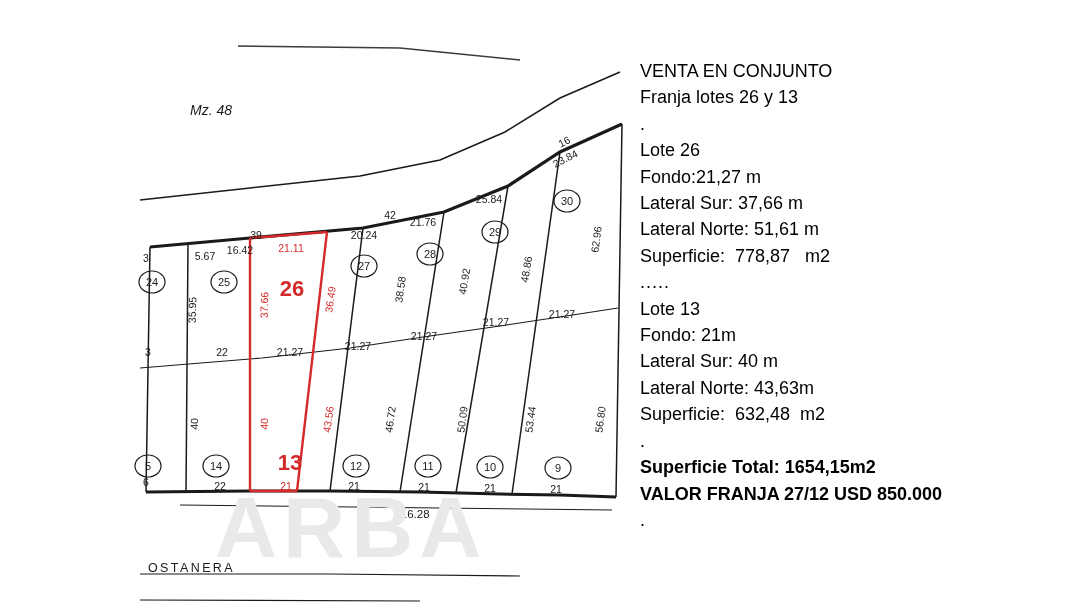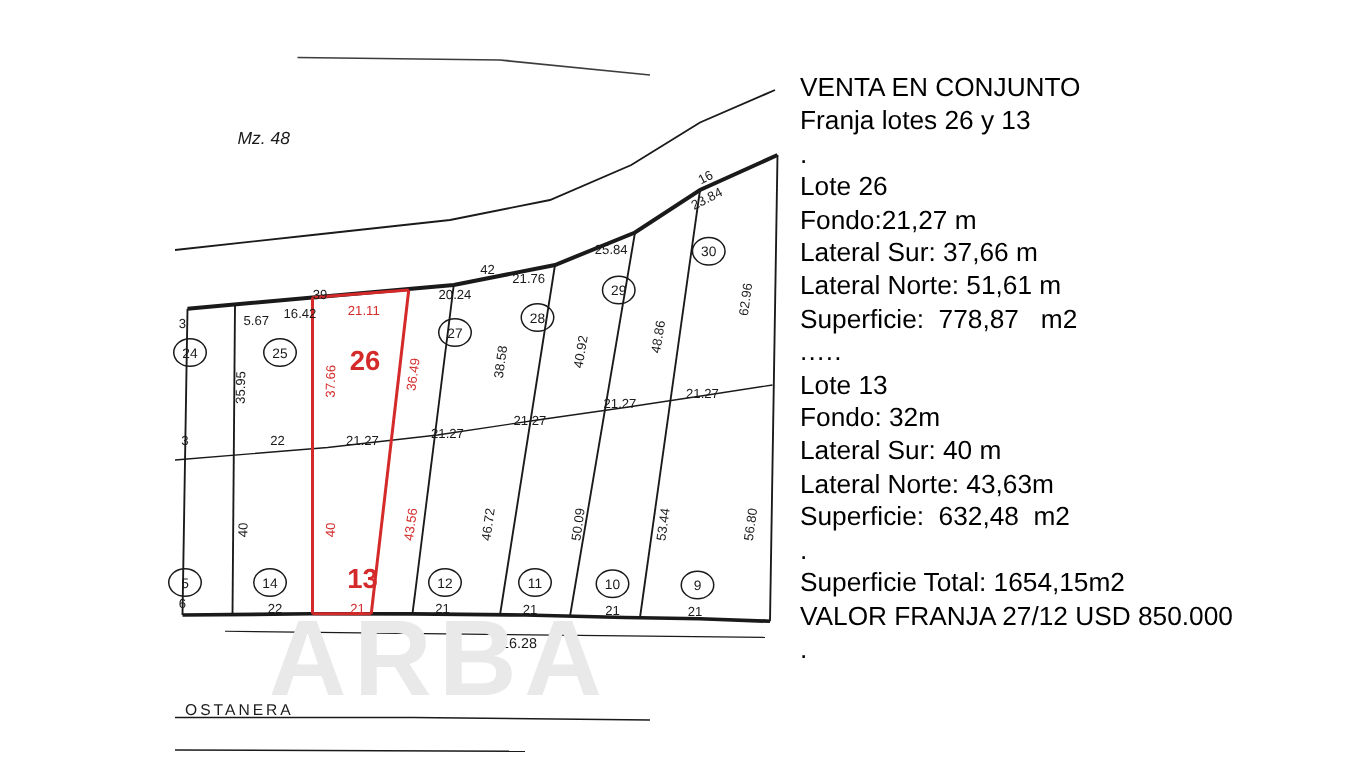--- a/index.html
+++ b/index.html
@@ -43,28 +43,28 @@
     user-select: none;
     pointer-events: none;
   }
   
   .info {
     position: absolute;
     left: 640px;
     top: 58px;
     width: 436px;
     color: #000000;
-    font-size: 21px;
+    font-size: 18px;
     line-height: 26.4px;
   }
   .info .line {
     white-space: pre;
   }
   .info .bold {
-    font-weight: 400;
+    font-weight: 700;
   }
   .info .dot {
     letter-spacing: 1px;
   }
 </style>
 </head>
 <body>
 
 <div class="page">
 
@@ -210,21 +210,21 @@
     <div class="line">VENTA EN CONJUNTO</div>
     <div class="line">Franja lotes 26 y 13</div>
     <div class="line dot">.</div>
     <div class="line">Lote 26</div>
     <div class="line">Fondo:21,27 m</div>
     <div class="line">Lateral Sur: 37,66 m</div>
     <div class="line">Lateral Norte: 51,61 m</div>
     <div class="line">Superficie:  778,87   m2</div>
     <div class="line dot">.....</div>
     <div class="line">Lote 13</div>
-    <div class="line">Fondo: 32m</div>
+    <div class="line">Fondo: 21m</div>
     <div class="line">Lateral Sur: 40 m</div>
     <div class="line">Lateral Norte: 43,63m</div>
     <div class="line">Superficie:  632,48  m2</div>
     <div class="line dot">.</div>
     <div class="line bold">Superficie Total: 1654,15m2</div>
     <div class="line bold">VALOR FRANJA 27/12 USD 850.000</div>
     <div class="line dot">.</div>
   </div>
 
 </div>

